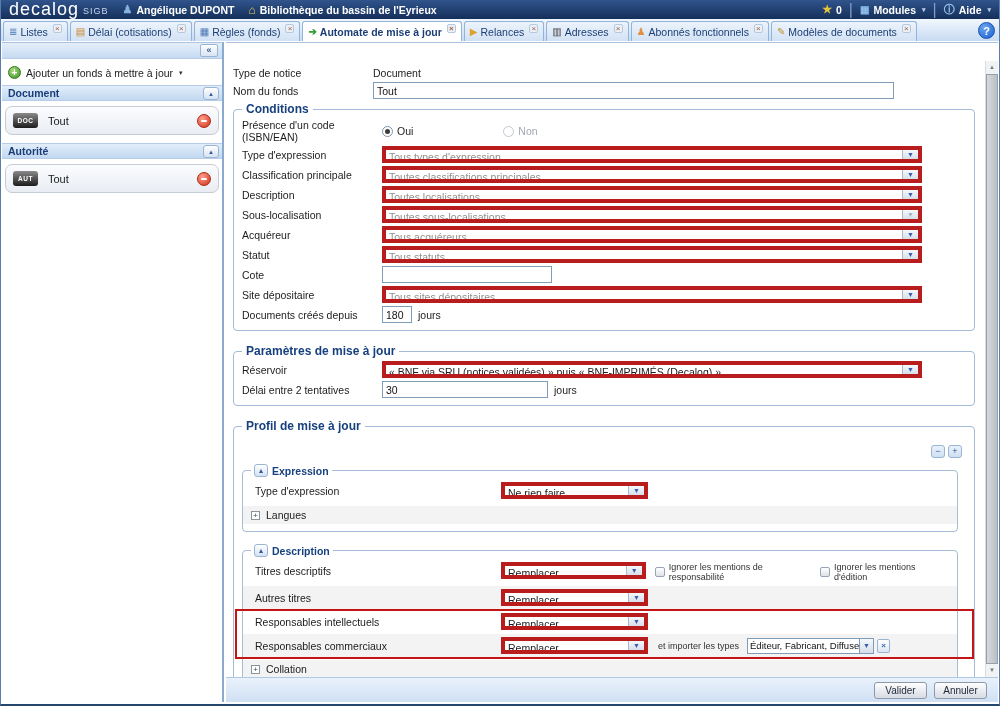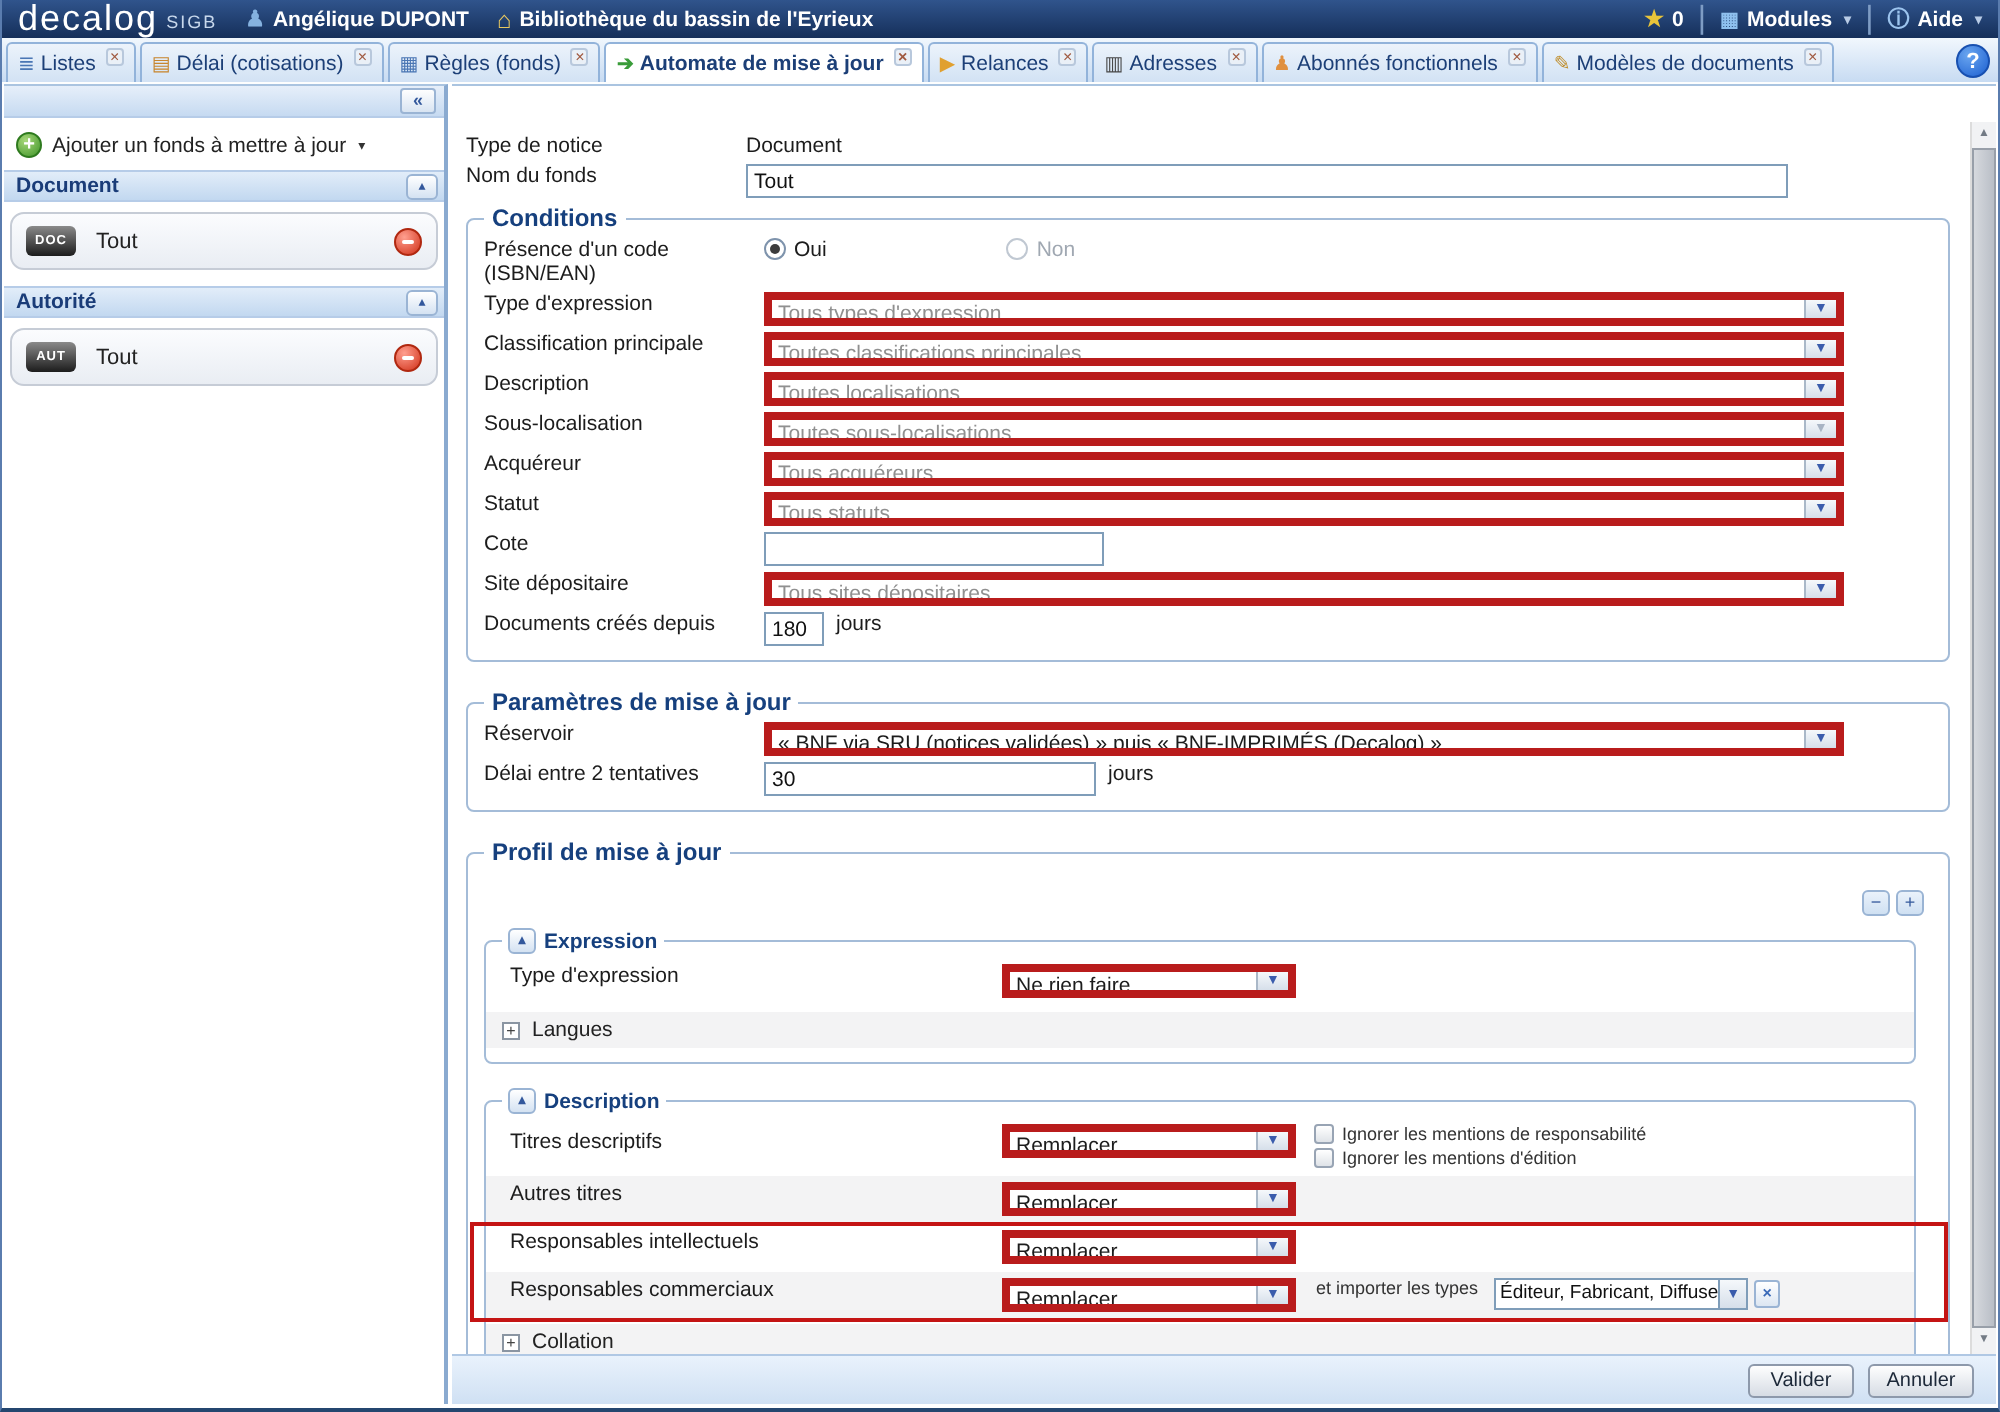--- a/index.html
+++ b/index.html
@@ -67,21 +67,21 @@
   .icon-remove { width:14px; height:14px; border-radius:50%; position:relative; flex-shrink:0;
     background:radial-gradient(circle at 35% 30%,#ff9f8f,#d03018); border:1px solid #b02810; }
   .icon-remove::after { content:""; position:absolute; left:3px; right:3px; top:5px; height:2px; background:#fff; border-radius:1px; }
 
   
   .main { position:absolute; top:42px; left:225px; right:1px; bottom:2px; border-top:1px solid #aac4e0; background:#fff; }
   .main-header { height:17px; background:linear-gradient(#e2edf9,#c2d8f0); border-bottom:1px solid #a8c2e0;
     font-size:10.5px; font-weight:bold; color:#173a70; padding:2px 0 0 8px; }
   .content { position:absolute; top:18px; left:0; right:13px; bottom:25px; overflow:hidden; padding:6px 0 0 7px; }
 
-  .frow { display:flex; align-items:flex-start; margin-bottom:3px; }
+  .frow { display:flex; align-items:center; margin-bottom:3px; }
   .flabel { width:140px; font-size:10.5px; color:#1c1c1c; flex-shrink:0; }
   .fvalue { font-size:10.5px; color:#1c1c1c; }
   .tinput { height:17px; border:1px solid #7f9db9; font-size:10.5px; padding:0 3px; color:#111; background:#fff; display:flex; align-items:center; }
   .w-fonds { width:521px; } .w-cote { width:170px; } .w-180 { width:30px; } .w-delai { width:166px; }
   .suffix { font-size:10.5px; color:#1c1c1c; margin-left:6px; }
 
   fieldset { border:1px solid #a4bcd8; border-radius:4px; margin:2px 10px 13px 0; padding:3px 8px 7px 8px; }
   legend.big { font-size:12px; font-weight:bold; color:#16407e; padding:0 4px; }
   .sub-legend { display:flex; align-items:center; gap:4px; font-size:10.5px; font-weight:bold; color:#16407e; padding:0 3px; }
   .toggle-up { width:14px; height:13px; border:1px solid #9ab4d4; border-radius:3px;
@@ -104,21 +104,21 @@
   .prow-tools { display:flex; justify-content:flex-end; gap:3px; margin:9px 4px 6px 0; }
   .mini-btn { width:14px; height:13px; border:1px solid #9ab4d4; border-radius:3px;
     background:linear-gradient(#eaf2fb,#cfe0f2); font-size:9px; color:#33589c; text-align:center; line-height:11px; }
 
   .sub-fs { margin:3px 8px 12px 0; }
   .plabel { width:250px; font-size:10.5px; color:#1c1c1c; flex-shrink:0; padding-left:4px; }
   .band { background:#f3f3f4; margin-left:-8px; margin-right:-8px; padding:3px 8px; }
   .exp-row { display:flex; align-items:center; gap:6px; font-size:10.5px; color:#222; }
   .expander { width:9px; height:9px; border:1px solid #8a95a2; background:#fff; font-size:8px; line-height:7px; text-align:center; color:#444; flex-shrink:0; }
 
-  .cb-col { margin-left:9px; display:flex; flex-direction:column; gap:2px; }
+  .cb-col { margin-left:9px; display:flex; flex-direction:row; gap:2px; }
   .cb-row { display:flex; align-items:center; gap:4px; font-size:9px; color:#333; }
   .checkbox { width:10px; height:10px; border:1px solid #98a4b4; background:linear-gradient(#fff,#dfe3e8); border-radius:2px; flex-shrink:0; }
 
   .red-wrap { position:relative; }
   .red-border { position:absolute; top:-4px; bottom:-2px; left:-16px; right:-25px; border:2px solid #c41414; pointer-events:none; z-index:5; }
 
   .import-label { font-size:9px; color:#333; margin:0 8px 0 10px; white-space:nowrap; }
   .combo { display:flex; align-items:center; }
   .combo-text { width:113px; height:16px; border:1px solid #7f9db9; font-size:9.5px; padding:1px 2px; color:#111;
     white-space:nowrap; overflow:hidden; background:#fff; }

